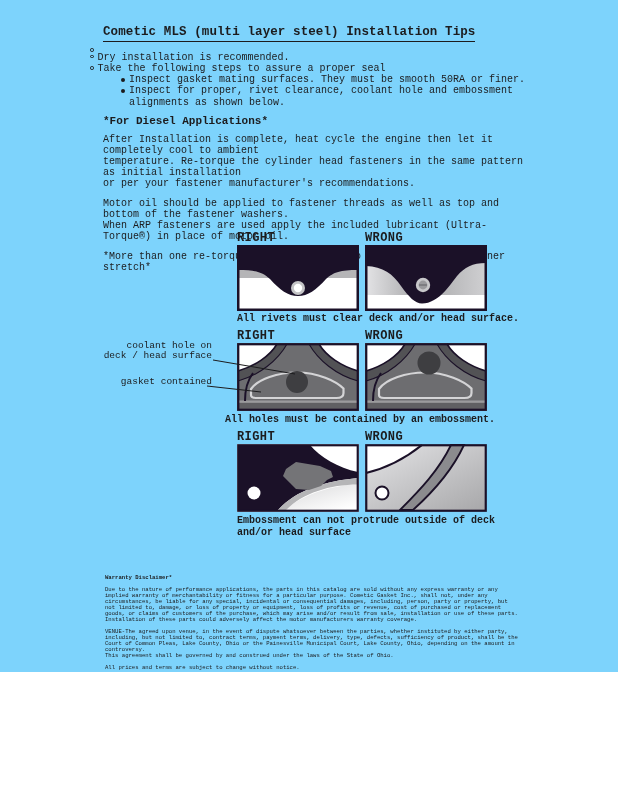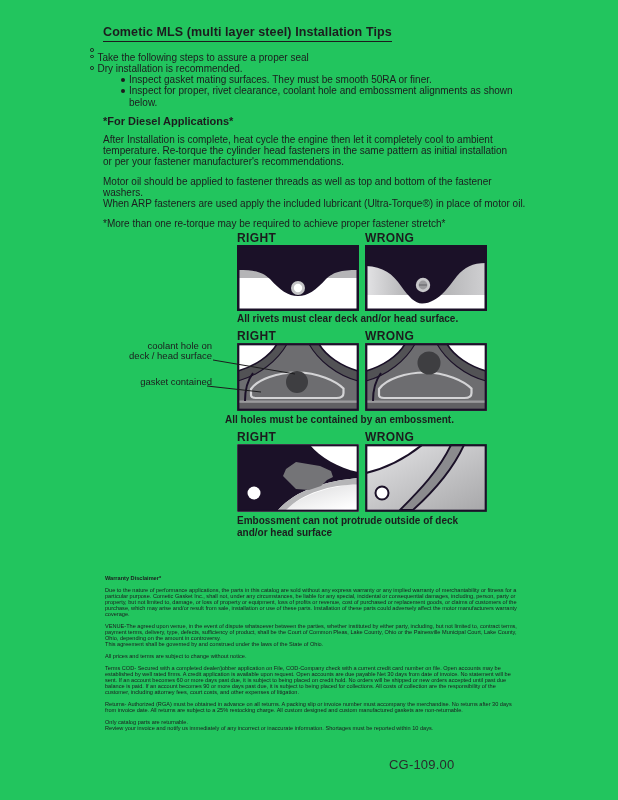--- a/index.html
+++ b/index.html
@@ -1,19 +1,19 @@
 <!DOCTYPE html>
 <html style="--ink: #1c1c1e; --diagram-black: #1b1128; --panel-gray: #6d6d70; --dark-gray: #525255; --band-gray: #b5b5b7; --emboss-line: #d4d4d6; --hole-gray: #3e3e41;"><head>
 <meta charset="utf-8">
 <style>
   * { margin:0; padding:0; box-sizing:border-box; }
   html,body { background:#ffffff; }
   .page {
-    position:relative; width:618px; height:800px; background:#22c55e;
-    font-family:Liberation Sans, sans-serif; color:var(--ink,#1c1c1e);
+    position:relative; width:618px; height:672px; background:#7dd3fc;
+    font-family:Liberation Mono, monospace; color:var(--ink,#1c1c1e);
     overflow:hidden;
   }
   .abs { position:absolute; }
   .title {
     font-size:12.5px; font-weight:bold; letter-spacing:0.1px;
     border-bottom:1.5px solid var(--ink,#1c1c1e); padding-bottom:2px; display:inline-block;
   }
   .bullets { font-size:10px; line-height:11.2px; }
   .b-row { display:flex; align-items:flex-start; }
   .o-bullet { width:3.5px; height:3.5px; border:1px solid var(--ink,#1c1c1e); border-radius:50%; margin:3.2px 4px 0 0; flex:none; }
@@ -39,25 +39,25 @@
   <div class="abs" style="left:103px; top:22px;">
     <span class="title">Cometic MLS (multi layer steel) Installation Tips</span>
   </div>
 
   <div class="abs bullets" style="left:90px; top:45px; width:440px;">
     <div class="b-row">
       <span class="o-bullet"></span>
     </div>
     <div class="b-row">
       <span class="o-bullet"></span>
-      <span>Take the following steps to assure a proper seal</span>
+      <span>Dry installation is recommended.</span>
     </div>
     <div class="b-row">
       <span class="o-bullet"></span>
-      <span>Dry installation is recommended.</span>
+      <span>Take the following steps to assure a proper seal</span>
     </div>
     <div class="b-row sub">
       <span class="f-bullet"></span>
       <span>Inspect gasket mating surfaces.  They must be smooth 50RA or finer.</span>
     </div>
     <div class="b-row sub">
       <span class="f-bullet"></span>
       <span>Inspect for proper, rivet clearance, coolant hole and embossment alignments as shown below.</span>
     </div>
   </div>

